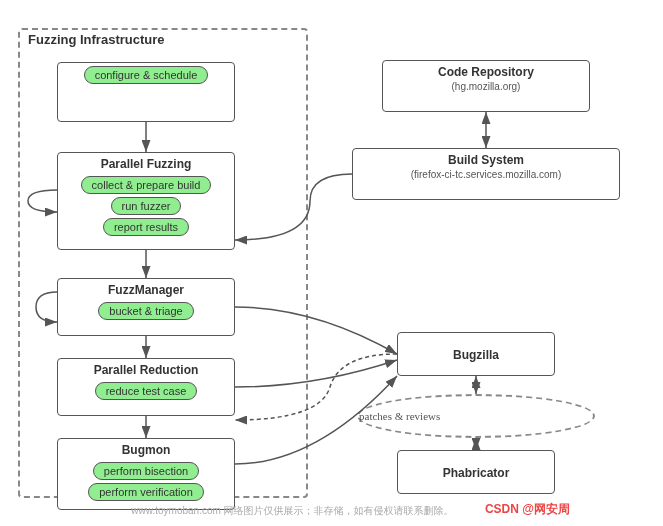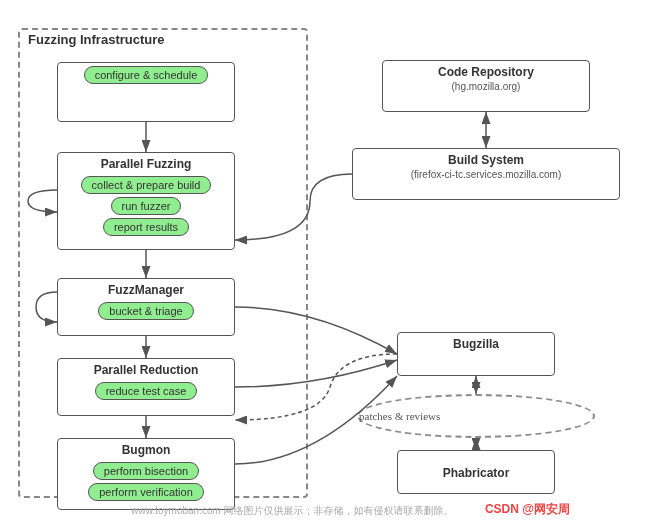--- a/index.html
+++ b/index.html
@@ -159,21 +159,21 @@
   <div class="box" style="left:382px;top:60px;width:208px;height:52px;">
     <div class="box-title">Code Repository</div>
     <div class="box-subtitle">(hg.mozilla.org)</div>
   </div>
 
   <div class="box" style="left:352px;top:148px;width:268px;height:52px;">
     <div class="box-title">Build System</div>
     <div class="box-subtitle">(firefox-ci-tc.services.mozilla.com)</div>
   </div>
 
-  <div class="box" style="left:397px;top:332px;width:158px;height:44px;display:flex;align-items:flex-start;justify-content:center;">
+  <div class="box" style="left:397px;top:332px;width:158px;height:44px;display:flex;align-items:center;justify-content:center;">
     <div class="box-title">Bugzilla</div>
   </div>
 
   <div class="dashed-ellipse" style="left:357px;top:394px;width:238px;height:44px;">
     <span>patches &amp; reviews</span>
   </div>
 
   <div class="box" style="left:397px;top:450px;width:158px;height:44px;display:flex;align-items:center;justify-content:center;">
     <div class="box-title">Phabricator</div>
   </div>

